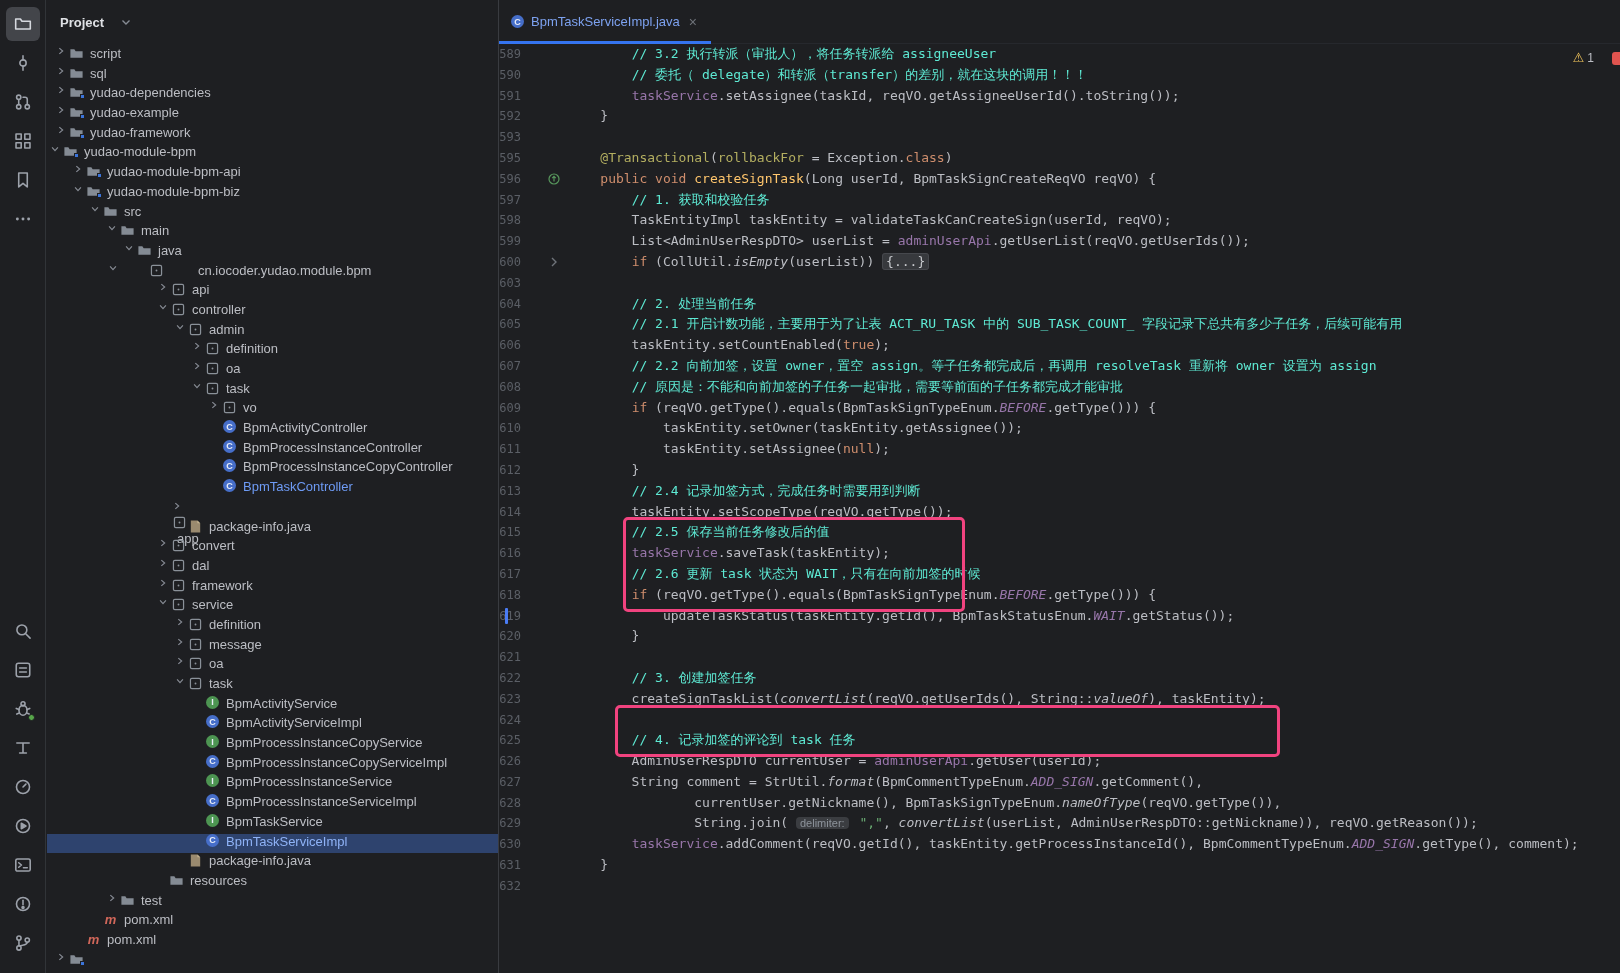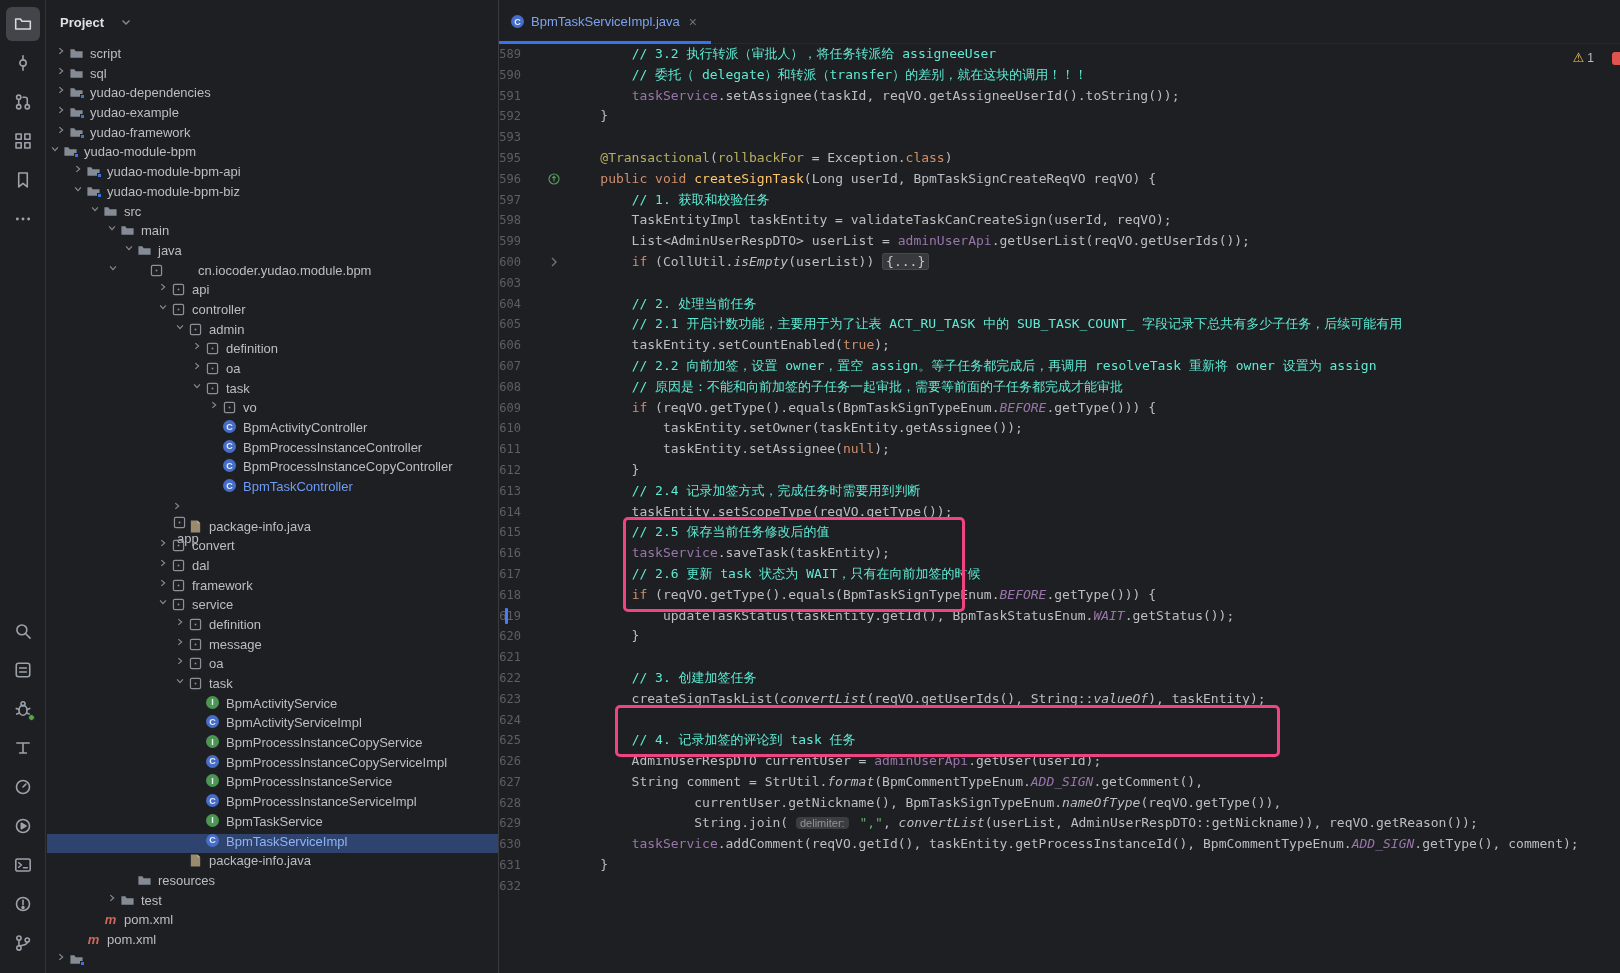--- a/index.html
+++ b/index.html
@@ -660,21 +660,21 @@
         <div class="tree-row" style="padding-left: 125px;">
           <span class="t-chev"></span>
           <span class="t-ico">
             <svg viewBox="0 0 16 16">
               <path d="M3 1.5h7l3 3v10H3z" fill="#9a8a6f"></path>
               <path d="M10 1.5v3h3" fill="#c4b391"></path>
             </svg>
           </span>
           <span class="t-label">package-info.java</span>
         </div>
-        <div class="tree-row" style="padding-left: 74px;">
+        <div class="tree-row" style="padding-left: 74px; margin-left: 32px;">
           <span class="t-chev"></span>
           <span class="t-ico">
             <svg viewBox="0 0 16 16">
               <path d="M1.5 3.5h4.2l1.4 2h7.4v7h-13z" fill="#848b94"></path>
             </svg>
           </span>
           <span class="t-label">resources</span>
         </div>
         <div class="tree-row" style="padding-left: 57px;">
           <span class="t-chev">

